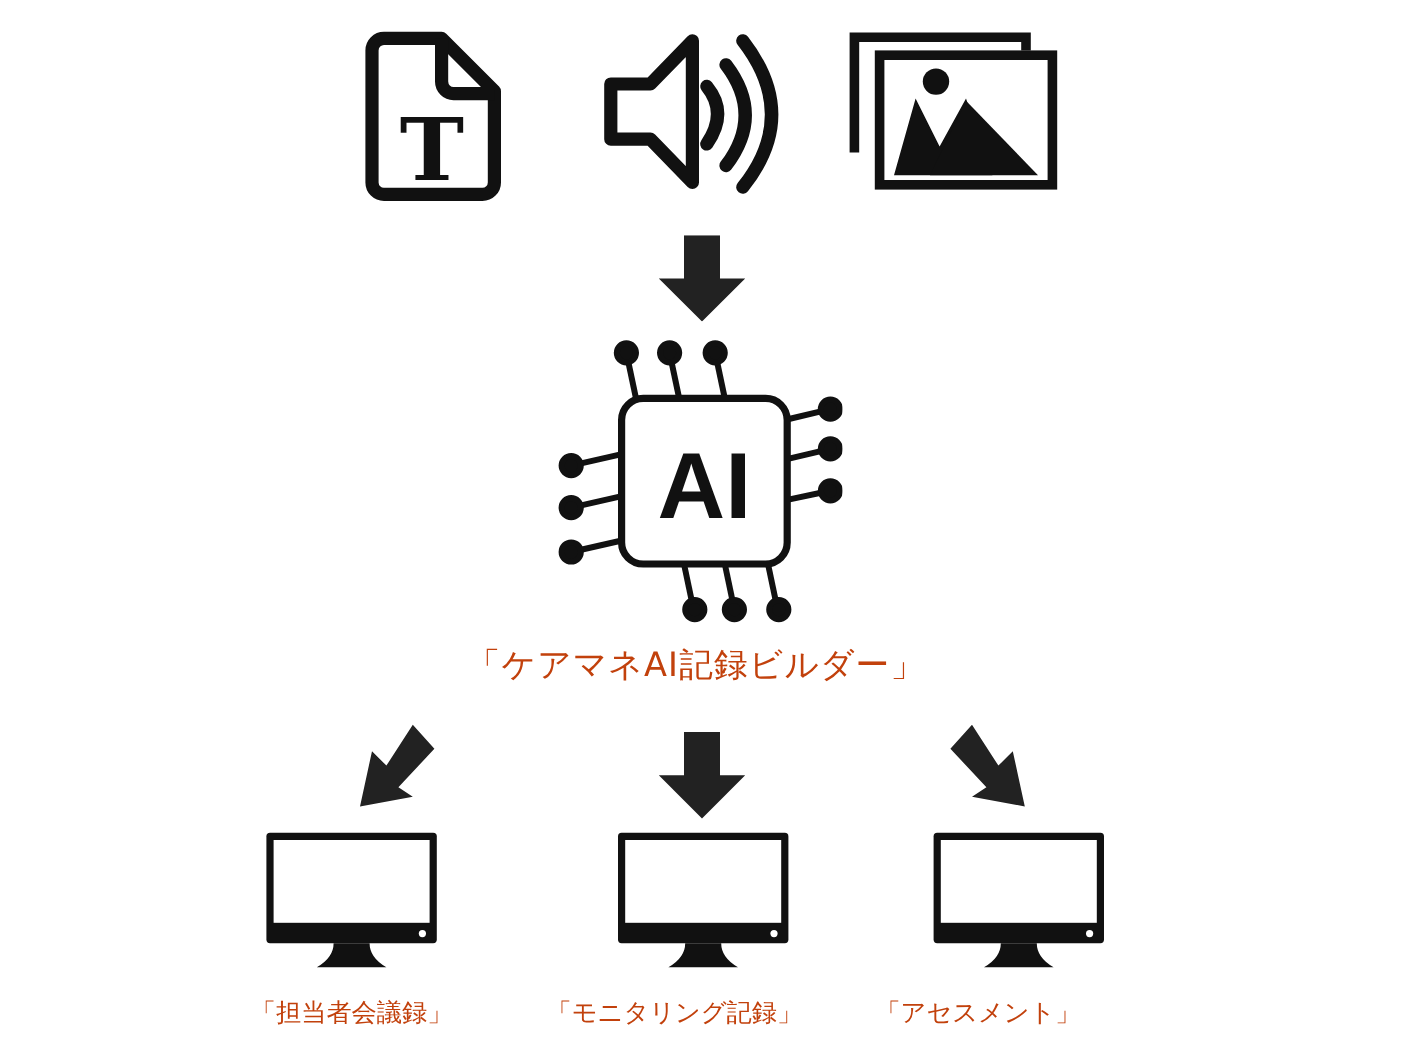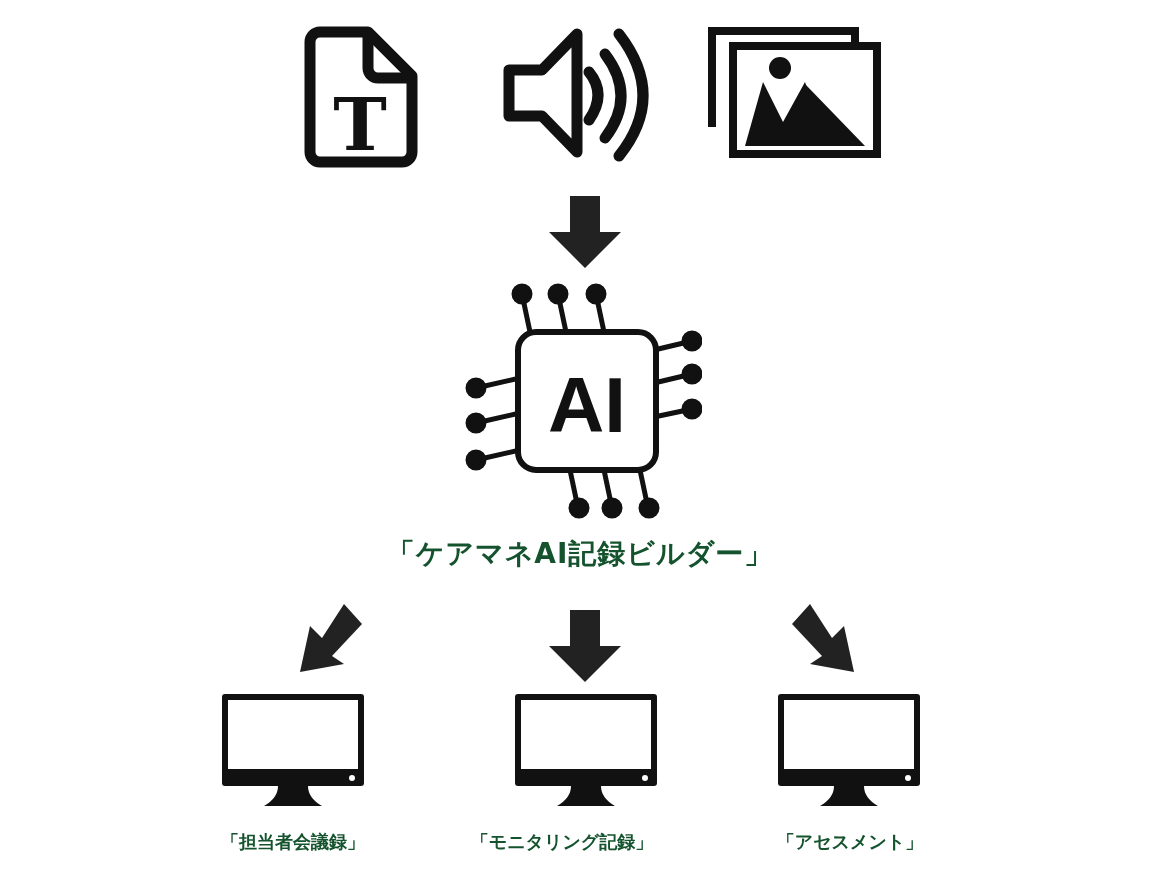--- a/index.html
+++ b/index.html
@@ -1,22 +1,22 @@
 <!DOCTYPE html>
 <html><head>
 <meta charset="utf-8">
 <style>
   html, body { margin:0; padding:0; background:#ffffff; }
   body { width:1170px; height:877px; position:relative; overflow:hidden;
          font-family: "DejaVu Sans", sans-serif; color:#111; }
   .abs { position:absolute; }
   svg { display:block; }
-  .label { position:absolute; font-weight:bold; white-space:nowrap; text-align:center; color:#14532d; }
+  .label { position:absolute; font-weight:normal; white-space:nowrap; text-align:center; color:#c2410c; }
   #main-label { left:360px; top:535px; width:440px; font-size:28px; letter-spacing:1px; }
-  .out-label { font-size:18px; top:830px; width:260px; }
+  .out-label { font-size:21px; top:830px; width:260px; }
 </style>
 </head>
 <body>
 
 <svg class="abs" style="left:302px;top:24px" width="120" height="145" viewBox="0 0 120 145">
   <path d="M18 8 H66 L110 52 V128 a10 10 0 0 1 -10 10 H18 a10 10 0 0 1 -10 -10 V18 a10 10 0 0 1 10 -10 Z" fill="none" stroke="#111" stroke-width="11" stroke-linejoin="round"></path>
   <path d="M66 8 V44 a10 10 0 0 0 10 10 H110" fill="none" stroke="#111" stroke-width="11" stroke-linejoin="round"></path>
   <text x="58" y="126" text-anchor="middle" font-family="DejaVu Serif, serif" font-weight="bold" font-size="72" fill="#111">T</text>
 </svg>
 
@@ -96,13 +96,13 @@
 </svg>
 <svg class="abs" style="left:776px;top:692px" width="146" height="120" viewBox="0 0 146 120">
   <rect x="2" y="2" width="142" height="92" rx="3" fill="#111"></rect>
   <rect x="8" y="8" width="130" height="69" fill="#fff"></rect>
   <circle cx="132" cy="86" r="3" fill="#fff"></circle>
   <path d="M58 94 H88 Q88 106 102 114 H44 Q58 106 58 94 Z" fill="#111"></path>
 </svg>
 
 <div class="label out-label" style="left:163px">「担当者会議録」</div>
 <div class="label out-label" style="left:432px">「モニタリング記録」</div>
-<div class="label out-label" style="left:720px">「アセスメント」</div>
+<div class="label out-label" style="left:685px">「アセスメント」</div>
 
 </body></html>

